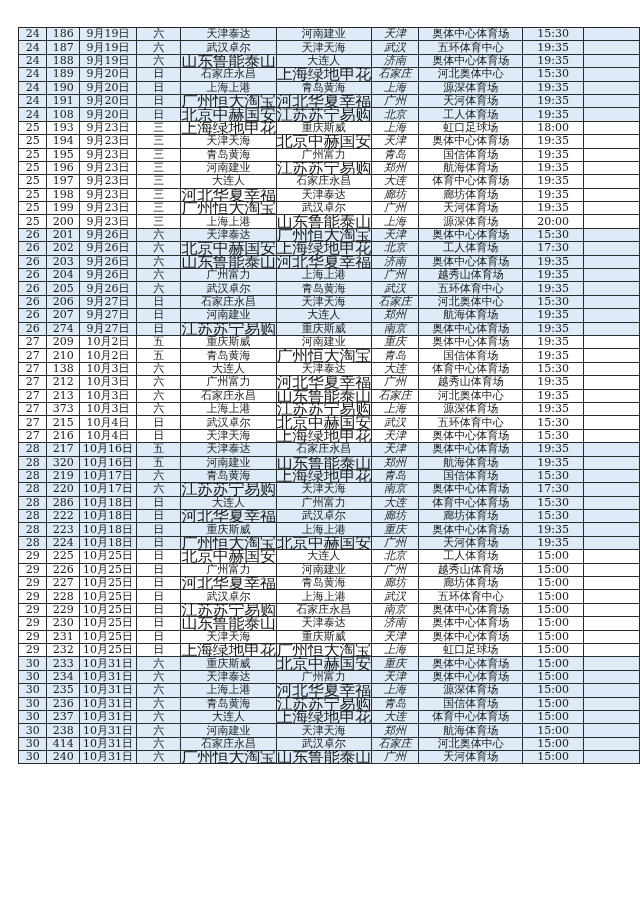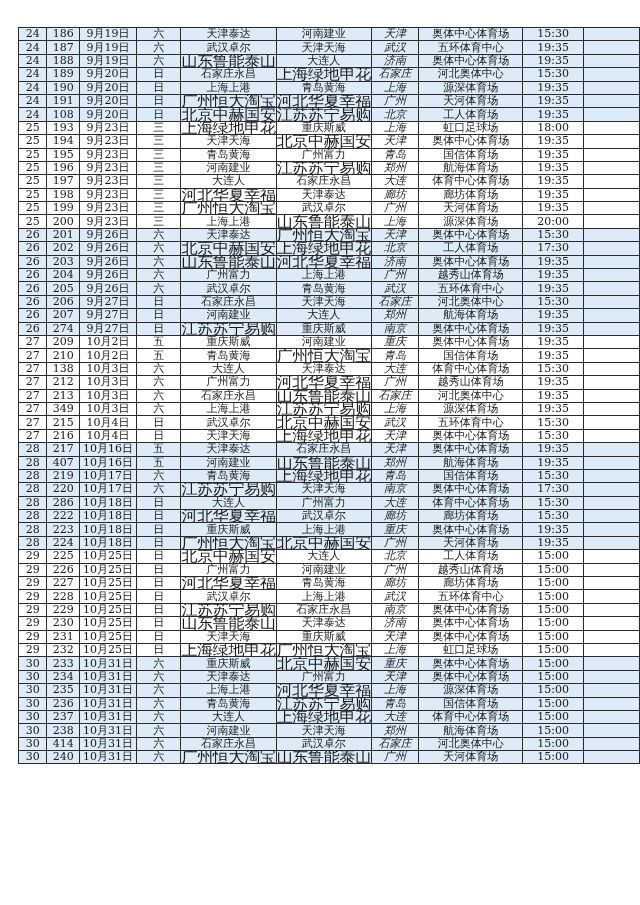--- a/index.html
+++ b/index.html
@@ -360,21 +360,21 @@
     <td class="c3">六</td>
     <td class="c4">石家庄永昌</td>
     <td class="c5 narrow">山东鲁能泰山</td>
     <td class="c6">石家庄</td>
     <td class="c7">河北奥体中心</td>
     <td class="c8">19:35</td>
     <td class="c9"></td>
   </tr>
       <tr class="white">
     <td class="c0">27</td>
-    <td class="c1">349</td>
+    <td class="c1">373</td>
     <td class="c2">10月3日</td>
     <td class="c3">六</td>
     <td class="c4">上海上港</td>
     <td class="c5 narrow">江苏苏宁易购</td>
     <td class="c6">上海</td>
     <td class="c7">源深体育场</td>
     <td class="c8">19:35</td>
     <td class="c9"></td>
   </tr>
       <tr class="white">
@@ -408,21 +408,21 @@
     <td class="c3">五</td>
     <td class="c4">天津泰达</td>
     <td class="c5">石家庄永昌</td>
     <td class="c6">天津</td>
     <td class="c7">奥体中心体育场</td>
     <td class="c8">19:35</td>
     <td class="c9"></td>
   </tr>
       <tr class="blue">
     <td class="c0">28</td>
-    <td class="c1">407</td>
+    <td class="c1">320</td>
     <td class="c2">10月16日</td>
     <td class="c3">五</td>
     <td class="c4">河南建业</td>
     <td class="c5 narrow">山东鲁能泰山</td>
     <td class="c6">郑州</td>
     <td class="c7">航海体育场</td>
     <td class="c8">19:35</td>
     <td class="c9"></td>
   </tr>
       <tr class="blue">

